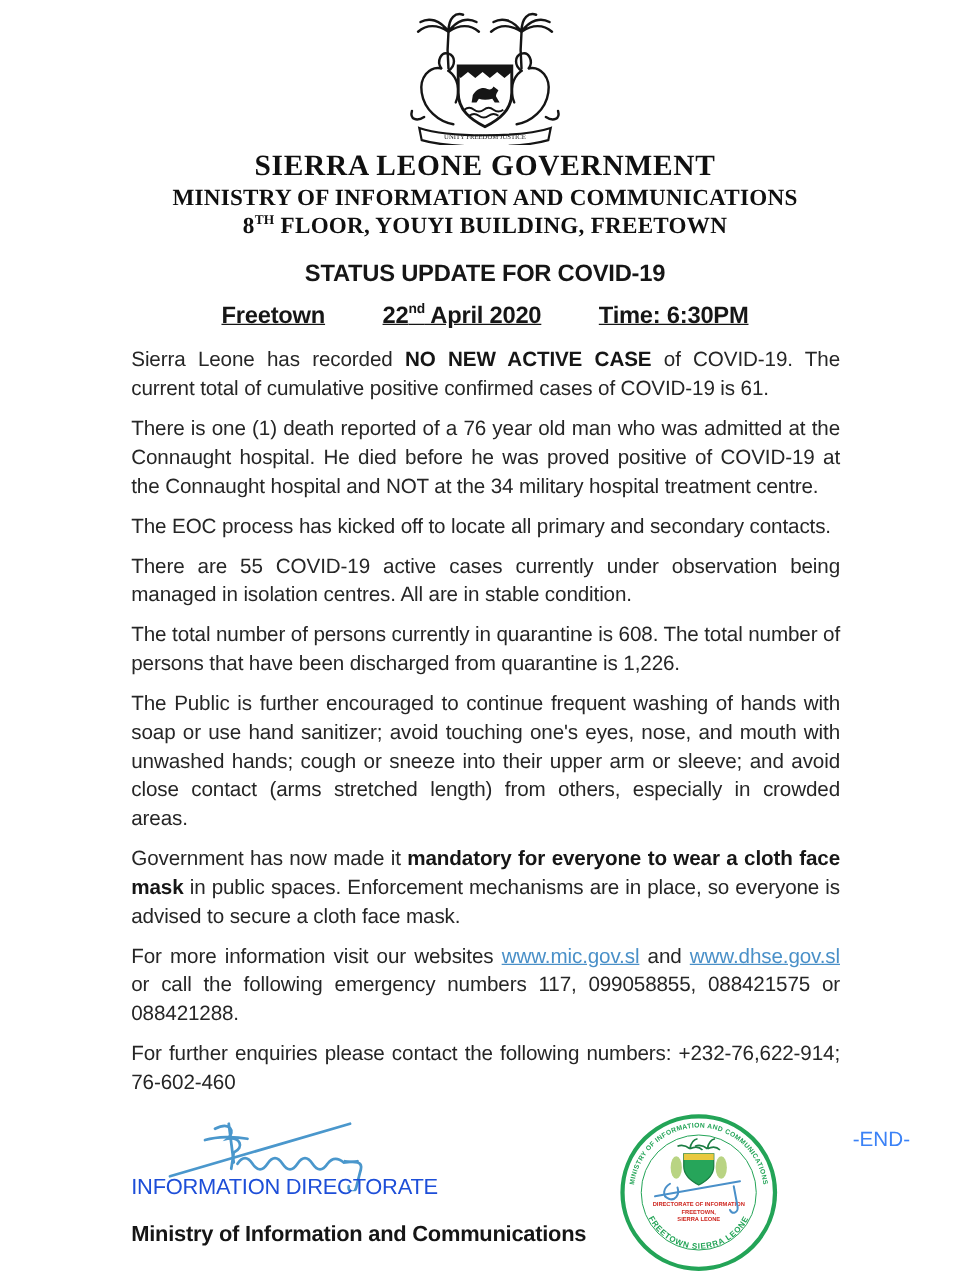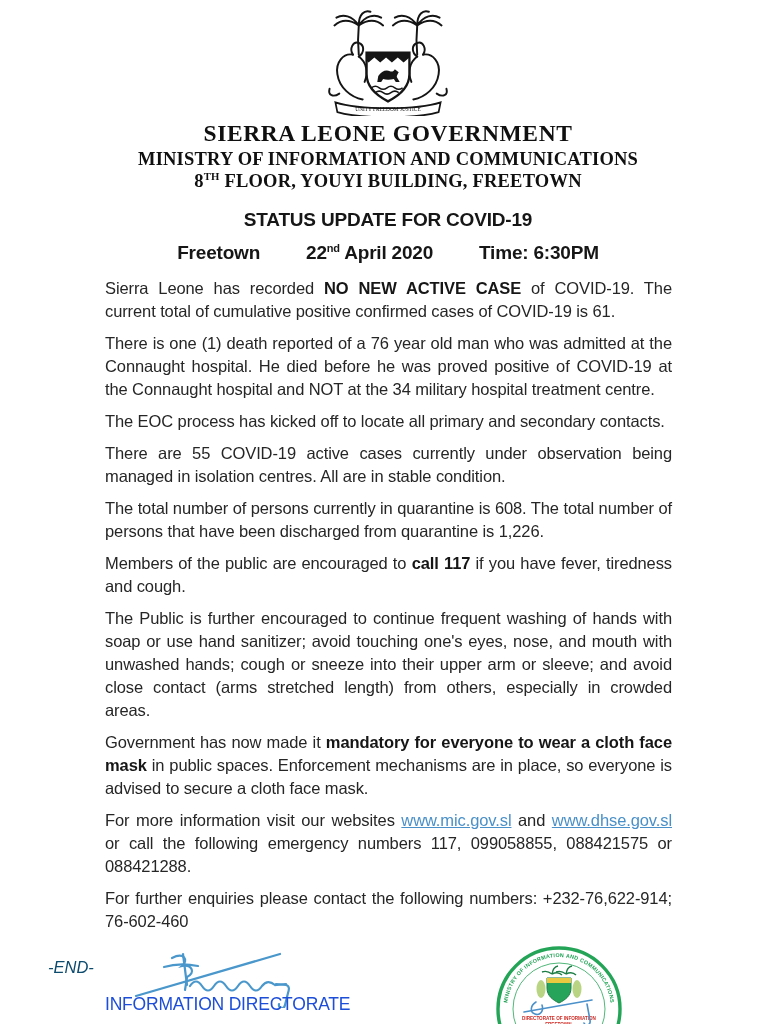--- a/index.html
+++ b/index.html
@@ -27,34 +27,34 @@
   }
   sup{ font-size:58%; line-height:0; vertical-align:super; }
   
   .doc-title{
     text-align:center; font-weight:bold; font-size:19px;
     color:#161616; margin-top:17px; letter-spacing:-.2px;
   }
   .date-line{
     display:flex; justify-content:center; gap:46px;
     font-weight:bold; font-size:19px; color:#161616;
-    margin:11px 0 13px; letter-spacing:-.2px;
+    margin:11px 0 13px; letter-spacing:-.2px;text-decoration:underline;
   }
   
   .body{ padding:0 56px 0 57px;margin-top:12px; }
   .body p{
     text-align:justify; font-size:16.5px; line-height:23px;
     margin:0 0 9px; letter-spacing:-.1px; color:#262626;
   }
   .body b{ color:#161616; }
   a.doclink{ color:#4a90c8; text-decoration:underline; cursor:pointer; }
   
   .footer{ position:relative; height:150px; margin-top:2px; }
   .sig-svg{ position:absolute; left:82px; top:0px; }
-  .end-marker{ position:absolute; left:0; right:0; top:16px; text-align:left; font-size:16.5px; color:#0c4a6e;font-style:italic; }
+  .end-marker{ position:absolute; left:0; right:0; top:16px; text-align:right; font-size:16.5px; color:#3b82f6; }
   .directorate{ position:absolute; left:57px; top:52px; font-size:17.5px; color:#1d4ed8; letter-spacing:-.2px; }
   .ministry-bold{ position:absolute; left:57px; top:90px; font-size:17.5px; font-weight:bold; color:#161616; letter-spacing:-.2px; }
   .seal-svg{ position:absolute; right:104px; top:2px; }
 </style>
 </head>
 <body>
 
 <div class="page">
 
   <div class="header">
@@ -101,21 +101,20 @@
     <span><span>22</span><sup>nd</sup><span> April 2020</span></span>
     <span>Time: 6:30PM</span>
   </div>
 
   <div class="body">
     <p><span>Sierra Leone has recorded </span><b>NO NEW ACTIVE CASE</b><span> of COVID-19. The current total of cumulative positive confirmed cases of COVID-19 is 61.</span></p>
     <p><span>There is one (1) death reported of a 76 year old man who was admitted at the Connaught hospital. He died before he was proved positive of COVID-19 at the Connaught hospital and NOT at the 34 military hospital treatment centre.</span></p>
     <p><span>The EOC process has kicked off to locate all primary and secondary contacts.</span></p>
     <p><span>There are 55 COVID-19 active cases currently under observation being managed in isolation centres. All are in stable condition.</span></p>
     <p><span>The total number of persons currently in quarantine is 608. The total number of persons that have been discharged from quarantine is 1,226.</span></p>
-    <p><span>Members of the public are encouraged to </span><b>call 117</b><span> if you have fever, tiredness and cough.</span></p>
     <p><span>The Public is further encouraged to continue frequent washing of hands with soap or use hand sanitizer; avoid touching one's eyes, nose, and mouth with unwashed hands; cough or sneeze into their upper arm or sleeve; and avoid close contact (arms stretched length) from others, especially in crowded areas.</span></p>
     <p><span>Government has now made it </span><b>mandatory for everyone to wear a cloth face mask</b><span> in public spaces. Enforcement mechanisms are in place, so everyone is advised to secure a cloth face mask.</span></p>
     <p><span>For more information visit our websites </span><a class="doclink">www.mic.gov.sl</a><span> and </span><a class="doclink">www.dhse.gov.sl</a><span> or call the following emergency numbers 117, 099058855, 088421575 or 088421288.</span></p>
     <p><span>For further enquiries please contact the following numbers: +232-76,622-914; 76-602-460</span></p>
   </div>
 
   <div class="footer">
 
     <svg class="sig-svg" width="190" height="66" viewBox="0 0 190 66" aria-hidden="true">
       <g fill="none" stroke="#4a97cc" stroke-width="2.2" stroke-linecap="round">

